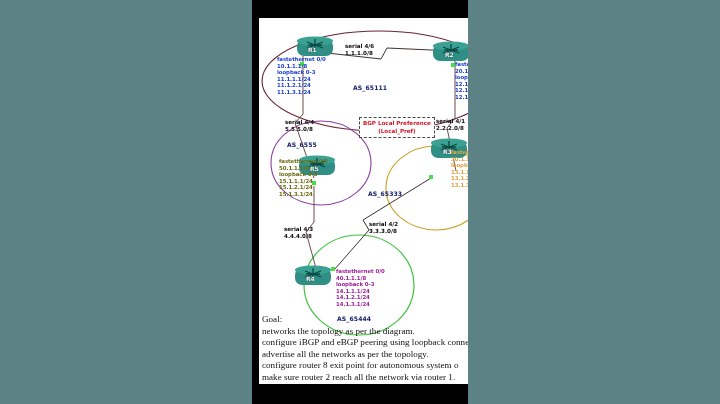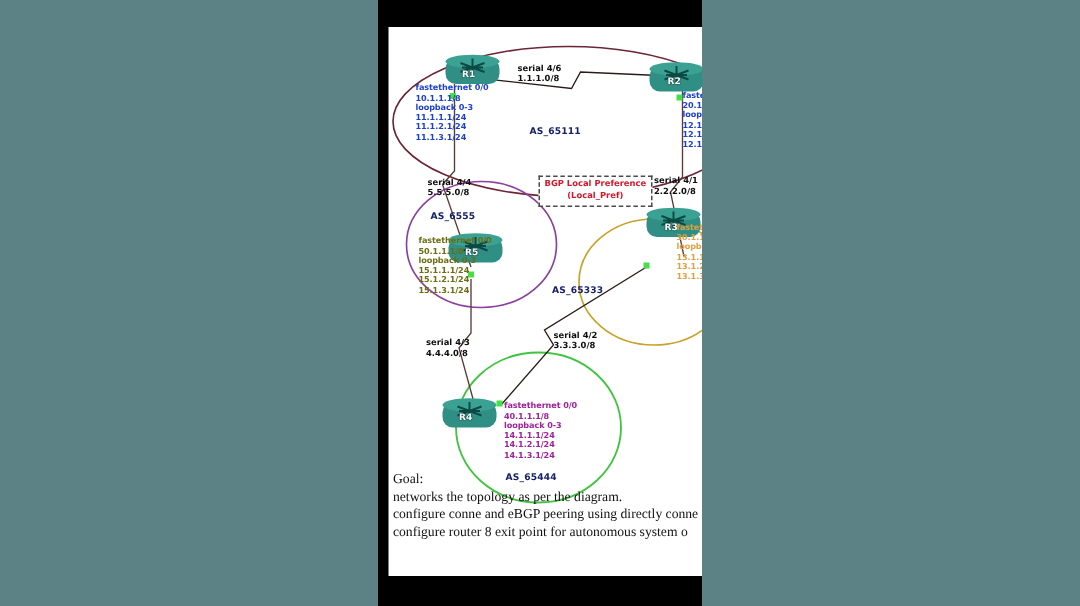--- a/index.html
+++ b/index.html
@@ -283,19 +283,21 @@
         <div id="bgp-box" style="left:100px; top:99px;">
           <span class="ln">BGP Local Preference</span>
           <span class="ln">(Local_Pref)</span>
         </div>
 
       </div>
 
       <div id="goal">
         <span class="ln">Goal:</span>
         <span class="ln">networks the topology as per the diagram.</span>
-        <span class="ln">configure conne and eBGP peering using directly conne</span>
+        <span class="ln">configure iBGP and eBGP peering using loopback conne</span>
+        <span class="ln">advertise all the networks as per the topology.</span>
         <span class="ln">configure router 8 exit point for autonomous system o</span>
+        <span class="ln">make sure router 2 reach all the network via router 1.</span>
       </div>
 
     </div>
   </div>
 </div>
 
 </body></html>

